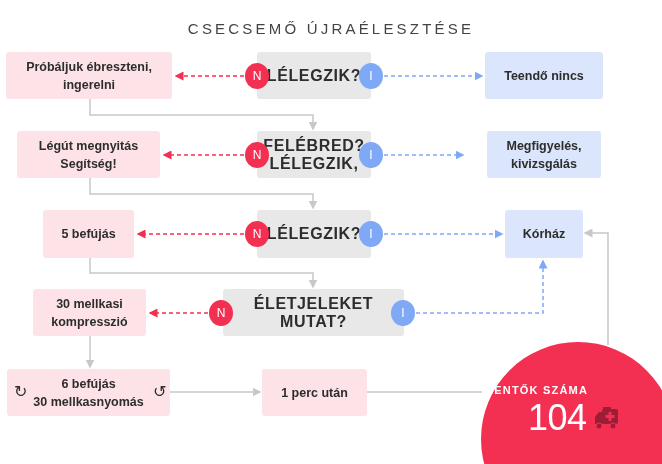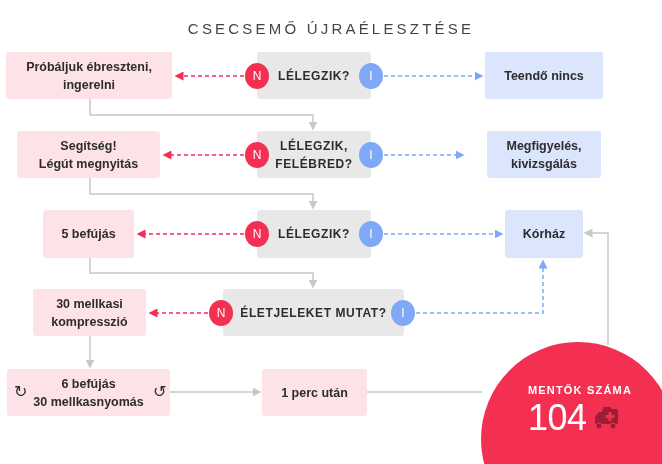--- a/index.html
+++ b/index.html
@@ -4,31 +4,31 @@
 <style>
   html, body { margin:0; padding:0; background:#ffffff; }
   body { width:662px; height:464px; position:relative; overflow:hidden;
          font-family:"Liberation Sans", "DejaVu Sans", sans-serif; }
   .title { position:absolute; left:0; top:20px; width:662px; text-align:center;
            font-size:15px; letter-spacing:3.2px; color:#444; font-weight:normal; }
   .box { position:absolute; display:flex; align-items:center; justify-content:center;
          text-align:center; font-weight:bold; font-size:12.5px; color:#2d2d2d;
          border-radius:3px; line-height:18px; box-sizing:border-box; }
   .pink { background:#fde3e7;text-align:center; }
-  .gray { background:#e8e8e8; letter-spacing:0.6px; font-size:12px; }
+  .gray { background:#e8e8e8; letter-spacing:0.6px; font-size:16px; }
   .blue { background:#dbe5fc; }
   .badge { position:absolute; width:24px; height:26px; border-radius:50%;
            color:#fff; font-size:12px; display:flex; align-items:center; justify-content:center;
            font-weight:normal; }
   .badge.n { background:#f32f52; }
   .badge.i { background:#7fa8f7; }
   svg.lines { position:absolute; left:0; top:0; }
   .circle { position:absolute; left:481px; top:342px; width:194px; height:194px;
             border-radius:50%; background:#f32f52; }
-  .emerg-label { position:absolute; left:500px; top:384px; width:160px; text-align:center;
+  .emerg-label { position:absolute; left:456px; top:384px; width:160px; text-align:center;
                  color:#fff; font-size:11px; font-weight:bold; letter-spacing:1.2px; }
   .emerg-num { position:absolute; left:528px; top:398px; color:#fff; font-size:36px;
                font-weight:normal; letter-spacing:-0.5px; line-height:40px; }
   .amb { position:absolute; left:594px; top:406px; }
   .cyc { position:absolute; font-size:16px; color:#2d2d2d; }
 </style>
 </head>
 <body>
 
 <svg class="lines" width="662" height="464">
@@ -78,28 +78,28 @@
   <div>LÉLEGZIK?</div>
 </div>
 <div class="badge n" style="left:245px;top:63px;">N</div>
 <div class="badge i" style="left:359px;top:63px;">I</div>
 <div class="box blue" style="left:485px;top:52px;width:118px;height:47px;">
   <div>Teendő nincs</div>
 </div>
 
 <div class="box pink" style="left:17px;top:131px;width:143px;height:47px;">
   <div>
+      <div>Légút megnyitás</div>
       <div>Segítség!</div>
-      <div>Légút megnyitás</div>
     </div>
 </div>
 <div class="box gray" style="left:257px;top:131px;width:114px;height:47px;">
   <div>
+      <div>FELÉBRED?</div>
       <div>LÉLEGZIK,</div>
-      <div>FELÉBRED?</div>
     </div>
 </div>
 <div class="badge n" style="left:245px;top:142px;">N</div>
 <div class="badge i" style="left:359px;top:142px;">I</div>
 <div class="box blue" style="left:487px;top:131px;width:114px;height:47px;">
   <div>
       <div>Megfigyelés,</div>
       <div>kivizsgálás</div>
     </div>
 </div>

